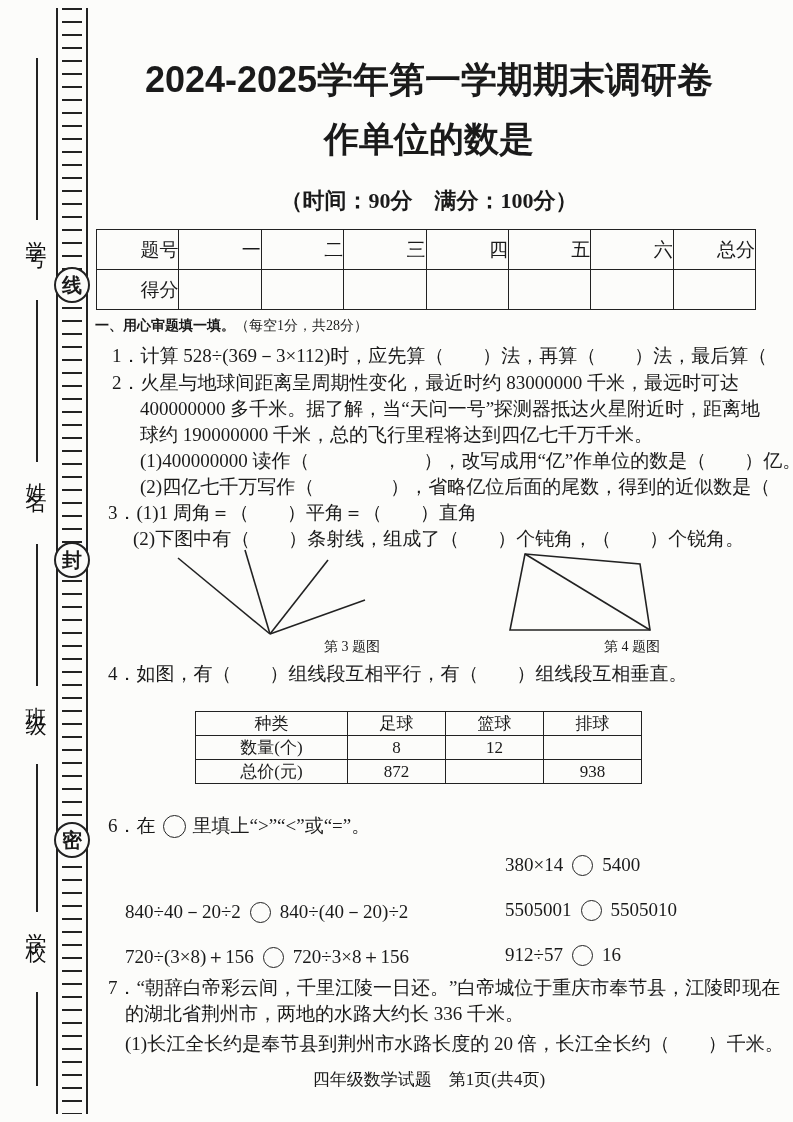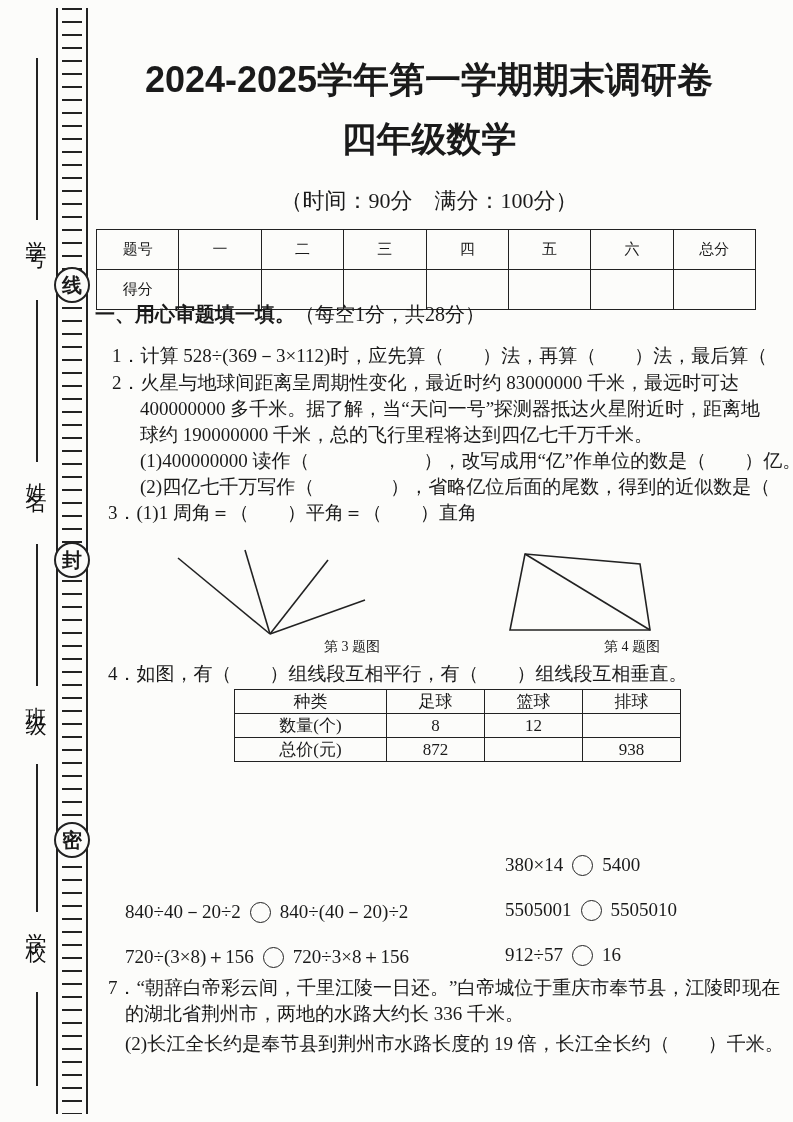--- a/index.html
+++ b/index.html
@@ -29,34 +29,34 @@
     font-size:20px; font-weight:bold; z-index:2;
   }
 
   
   .main { position:absolute; left:95px; top:0; width:668px; height:832px; }
   .title1 { position:absolute; top:56px; left:0; width:100%; text-align:center;
     font-family:"Liberation Sans","DejaVu Sans",sans-serif; font-weight:bold; font-size:36px; }
   .title2 { position:absolute; top:116px; left:0; width:100%; text-align:center;
     font-family:"Liberation Sans","DejaVu Sans",sans-serif; font-weight:bold; font-size:35px; }
   .info { position:absolute; top:186px; left:0; width:100%; text-align:center;
-    font-size:22px; font-weight:normal; }
+    font-size:22px; font-weight:bold; }
 
   table.score { position:absolute; top:229px; left:1px; width:660px; border-collapse:collapse; table-layout:fixed; }
-  table.score td { border:1.6px solid #222; height:40px; text-align:center; font-size:15px; }
-
-  .sec-title { position:absolute; top:301px; left:0; font-size:20px; }
+  table.score td { border:1.6px solid #222; height:40px; text-align:right; font-size:19px; }
+
+  .sec-title { position:absolute; top:317px; left:0; font-size:14px; }
   .sec-title .b { font-family:"Liberation Sans","DejaVu Sans",sans-serif; font-weight:bold; }
   .qline { position:absolute; font-size:19px; line-height:24px; white-space:nowrap; }
 
   .fig { position:absolute; }
   .fig svg { display:block; }
   .fig-cap { position:absolute; font-size:14px; text-align:right; }
 
-  table.q5t { position:absolute; top:689px; left:100px; width:446px; border-collapse:collapse; table-layout:fixed;margin-left:39px; }
+  table.q5t { position:absolute; top:711px; left:100px; width:446px; border-collapse:collapse; table-layout:fixed; }
   table.q5t td { border:1.3px solid #222; height:22px; text-align:center; font-size:17px; padding:0 3px; }
 
   .cmp { position:absolute; font-size:19px; white-space:nowrap; }
   .circle { display:inline-block; width:21px; height:21px; border:1.6px solid #222;
     border-radius:50%; vertical-align:-5px; margin:0 9px; background:#fcfcfa; }
   .circle.big { width:23px; height:23px; vertical-align:-6px; margin:0 7px; }
 
   .footer { position:absolute; top:1068px; left:0; width:100%; text-align:center; font-size:17px; }
 </style>
 </head>
@@ -85,21 +85,21 @@
         <span>封</span>
       </div>
     <div class="stamp" style="top:814px">
         <span>密</span>
       </div>
   </div>
 
   <div class="main">
 
     <div class="title1">2024-2025学年第一学期期末调研卷</div>
-    <div class="title2">四年级数学</div>
+    <div class="title2">作单位的数是</div>
     <div class="info">（时间：90分　满分：100分）</div>
 
     <table class="score">
       <tbody>
           <tr>
         <td>题号</td>
         <td>一</td>
         <td>二</td>
         <td>三</td>
         <td>四</td>
@@ -126,20 +126,21 @@
 
     <div class="qline" style="top:344px;left:17px">1．计算 528÷(369－3×112)时，应先算（　　）法，再算（　　）法，最后算（　　）法。</div>
 
     <div class="qline" style="top:371px;left:17px">2．火星与地球间距离呈周期性变化，最近时约 83000000 千米，最远时可达</div>
     <div class="qline" style="top:397px;left:45px">400000000 多千米。据了解，当“天问一号”探测器抵达火星附近时，距离地</div>
     <div class="qline" style="top:423px;left:45px">球约 190000000 千米，总的飞行里程将达到四亿七千万千米。</div>
     <div class="qline" style="top:449px;left:45px">(1)400000000 读作（　　　　　　），改写成用“亿”作单位的数是（　　）亿。</div>
     <div class="qline" style="top:475px;left:45px">(2)四亿七千万写作（　　　　），省略亿位后面的尾数，得到的近似数是（　　）亿。</div>
 
     <div class="qline" style="top:501px;left:13px">3．(1)1 周角＝（　　）平角＝（　　）直角</div>
+    <div class="qline" style="top:527px;left:38px">(2)下图中有（　　）条射线，组成了（　　）个钝角，（　　）个锐角。</div>
 
     <div class="fig" style="top:548px;left:55px">
       <svg width="230" height="88" viewBox="0 0 230 88">
         <g stroke="#222" stroke-width="1.6" fill="none">
           <line x1="120" y1="86" x2="28" y2="10"></line>
           <line x1="120" y1="86" x2="95" y2="2"></line>
           <line x1="120" y1="86" x2="178" y2="12"></line>
           <line x1="120" y1="86" x2="215" y2="52"></line>
         </g>
       </svg>
@@ -181,35 +182,39 @@
       </tr>
       <tr>
         <td>总价(元)</td>
         <td>872</td>
         <td></td>
         <td>938</td>
       </tr>
     </tbody>
       </table>
 
+    <div class="qline" style="top:814px;left:13px">
+      <span>6．在</span><span class="circle big"></span><span>里填上“&gt;”“&lt;”或“=”。</span>
+    </div>
 
     <div class="cmp" style="top:854px;left:410px">
       <span>380×14</span><span class="circle"></span><span>5400</span>
     </div>
     <div class="cmp" style="top:899px;left:30px">
       <span>840÷40－20÷2</span><span class="circle"></span><span>840÷(40－20)÷2</span>
     </div>
     <div class="cmp" style="top:899px;left:410px">
       <span>5505001</span><span class="circle"></span><span>5505010</span>
     </div>
     <div class="cmp" style="top:944px;left:30px">
       <span>720÷(3×8)＋156</span><span class="circle"></span><span>720÷3×8＋156</span>
     </div>
     <div class="cmp" style="top:944px;left:410px">
       <span>912÷57</span><span class="circle"></span><span>16</span>
     </div>
 
     <div class="qline" style="top:976px;left:13px">7．“朝辞白帝彩云间，千里江陵一日还。”白帝城位于重庆市奉节县，江陵即现在</div>
     <div class="qline" style="top:1002px;left:30px">的湖北省荆州市，两地的水路大约长 336 千米。</div>
-    <div class="qline" style="top:1032px;left:30px">(2)长江全长约是奉节县到荆州市水路长度的 19 倍，长江全长约（　　）千米。</div>
-
+    <div class="qline" style="top:1032px;left:30px">(1)长江全长约是奉节县到荆州市水路长度的 20 倍，长江全长约（　　）千米。</div>
+
+    <div class="footer">四年级数学试题　第1页(共4页)</div>
   </div>
 </div>
 
 </body></html>

